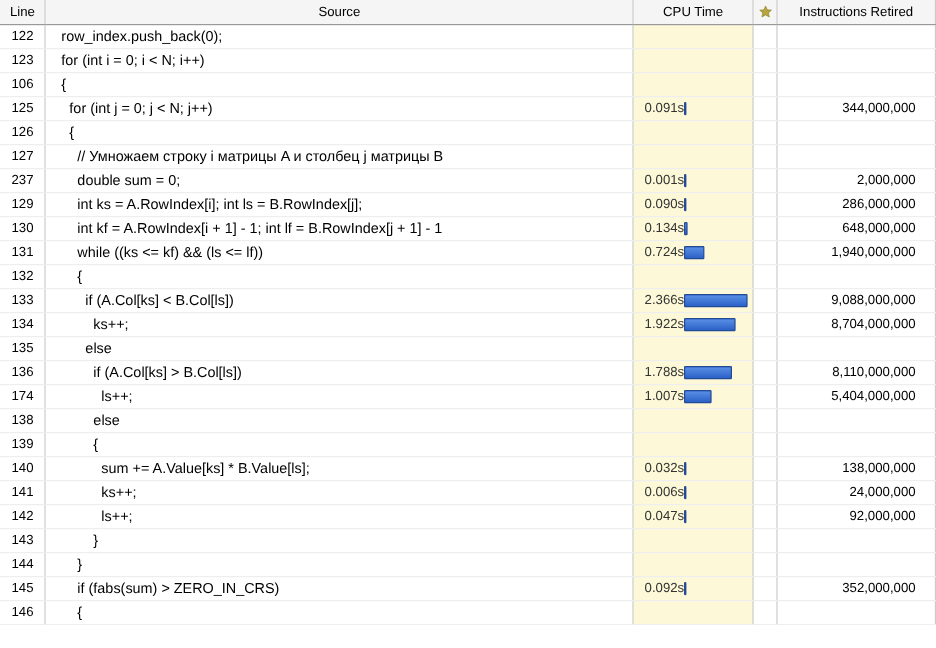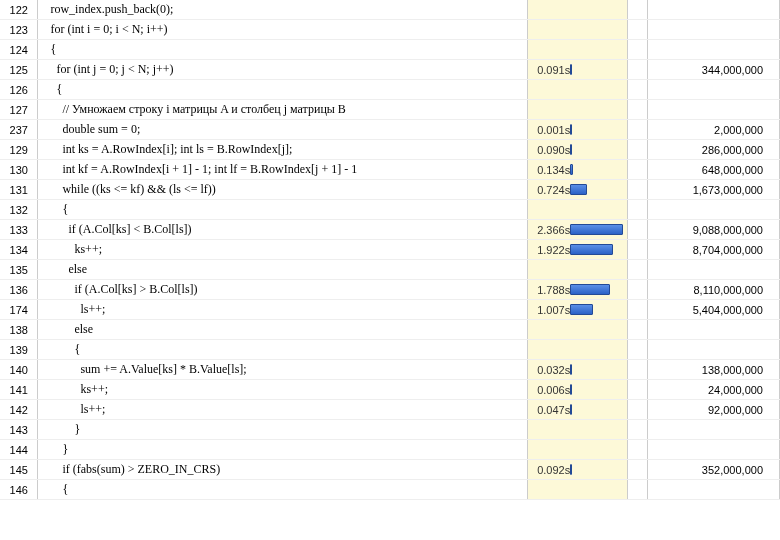--- a/index.html
+++ b/index.html
@@ -34,21 +34,21 @@
     height: 20px;
   }
   .col-line { width: 38px; text-align: center; }
   .col-source { width: 490px; }
   .col-cpu { width: 100px; background: #fdf9d8; }
   .header .col-cpu { background: #f5f5f5; }
   .col-star { width: 20px; text-align:center; }
   .col-instr { width: 132px; text-align: right; padding-right: 16px; }
   .header .col-instr { text-align: center; padding-right:0; }
   .col-source .code {
-    font-family: Liberation Serif, serif;
+    font-family: Liberation Sans, sans-serif;
     font-size: 12px;
     white-space: pre;
     padding-left: 6px;
     display: block;
     line-height: 19px;
   }
   .cpu-wrap {
     display: flex;
     align-items: center;
     height: 100%;
@@ -75,41 +75,54 @@
     border: 1px solid #234a96;
     border-radius: 1px;
   }
   .star-icon svg { width:12px; height:12px; display:block; margin:0 auto;}
 </style>
 </head>
 <body>
 
 <div class="table">
 
+  <div class="row header">
+    <div class="cell col-line">Line</div>
+    <div class="cell col-source">Source</div>
+    <div class="cell col-cpu">CPU Time</div>
+    <div class="cell col-star">
+      <span class="star-icon">
+        <svg viewBox="0 0 24 24">
+            <path fill="#b6a642" stroke="#8a7a1f" stroke-width="1" d="M12 2l2.9 6.3 6.9.6-5.2 4.6 1.6 6.8L12 16.9 5.8 20.3l1.6-6.8L2.2 8.9l6.9-.6z"></path>
+          </svg>
+      </span>
+    </div>
+    <div class="cell col-instr">Instructions Retired</div>
+  </div>
 
     <div class="row">
       <div class="cell col-line">122</div>
       <div class="cell col-source">
         <span class="code">  row_index.push_back(0);</span>
       </div>
       <div class="cell col-cpu"></div>
       <div class="cell col-star"></div>
       <div class="cell col-instr"></div>
     </div>
     <div class="row">
       <div class="cell col-line">123</div>
       <div class="cell col-source">
         <span class="code">  for (int i = 0; i &lt; N; i++)</span>
       </div>
       <div class="cell col-cpu"></div>
       <div class="cell col-star"></div>
       <div class="cell col-instr"></div>
     </div>
     <div class="row">
-      <div class="cell col-line">124</div>
+      <div class="cell col-line">106</div>
       <div class="cell col-source">
         <span class="code">  {</span>
       </div>
       <div class="cell col-cpu"></div>
       <div class="cell col-star"></div>
       <div class="cell col-instr"></div>
     </div>
     <div class="row">
       <div class="cell col-line">125</div>
       <div class="cell col-source">
@@ -199,21 +212,21 @@
       </div>
       <div class="cell col-cpu">
         <div class="cpu-wrap">
           <span class="cpu-time">0.724s</span>
           <div class="cpu-bar">
             <div class="cpu-fill" style="width: 31%;"></div>
           </div>
         </div>
       </div>
       <div class="cell col-star"></div>
-      <div class="cell col-instr">1,673,000,000</div>
+      <div class="cell col-instr">1,940,000,000</div>
     </div>
     <div class="row">
       <div class="cell col-line">132</div>
       <div class="cell col-source">
         <span class="code">      {</span>
       </div>
       <div class="cell col-cpu"></div>
       <div class="cell col-star"></div>
       <div class="cell col-instr"></div>
     </div>

